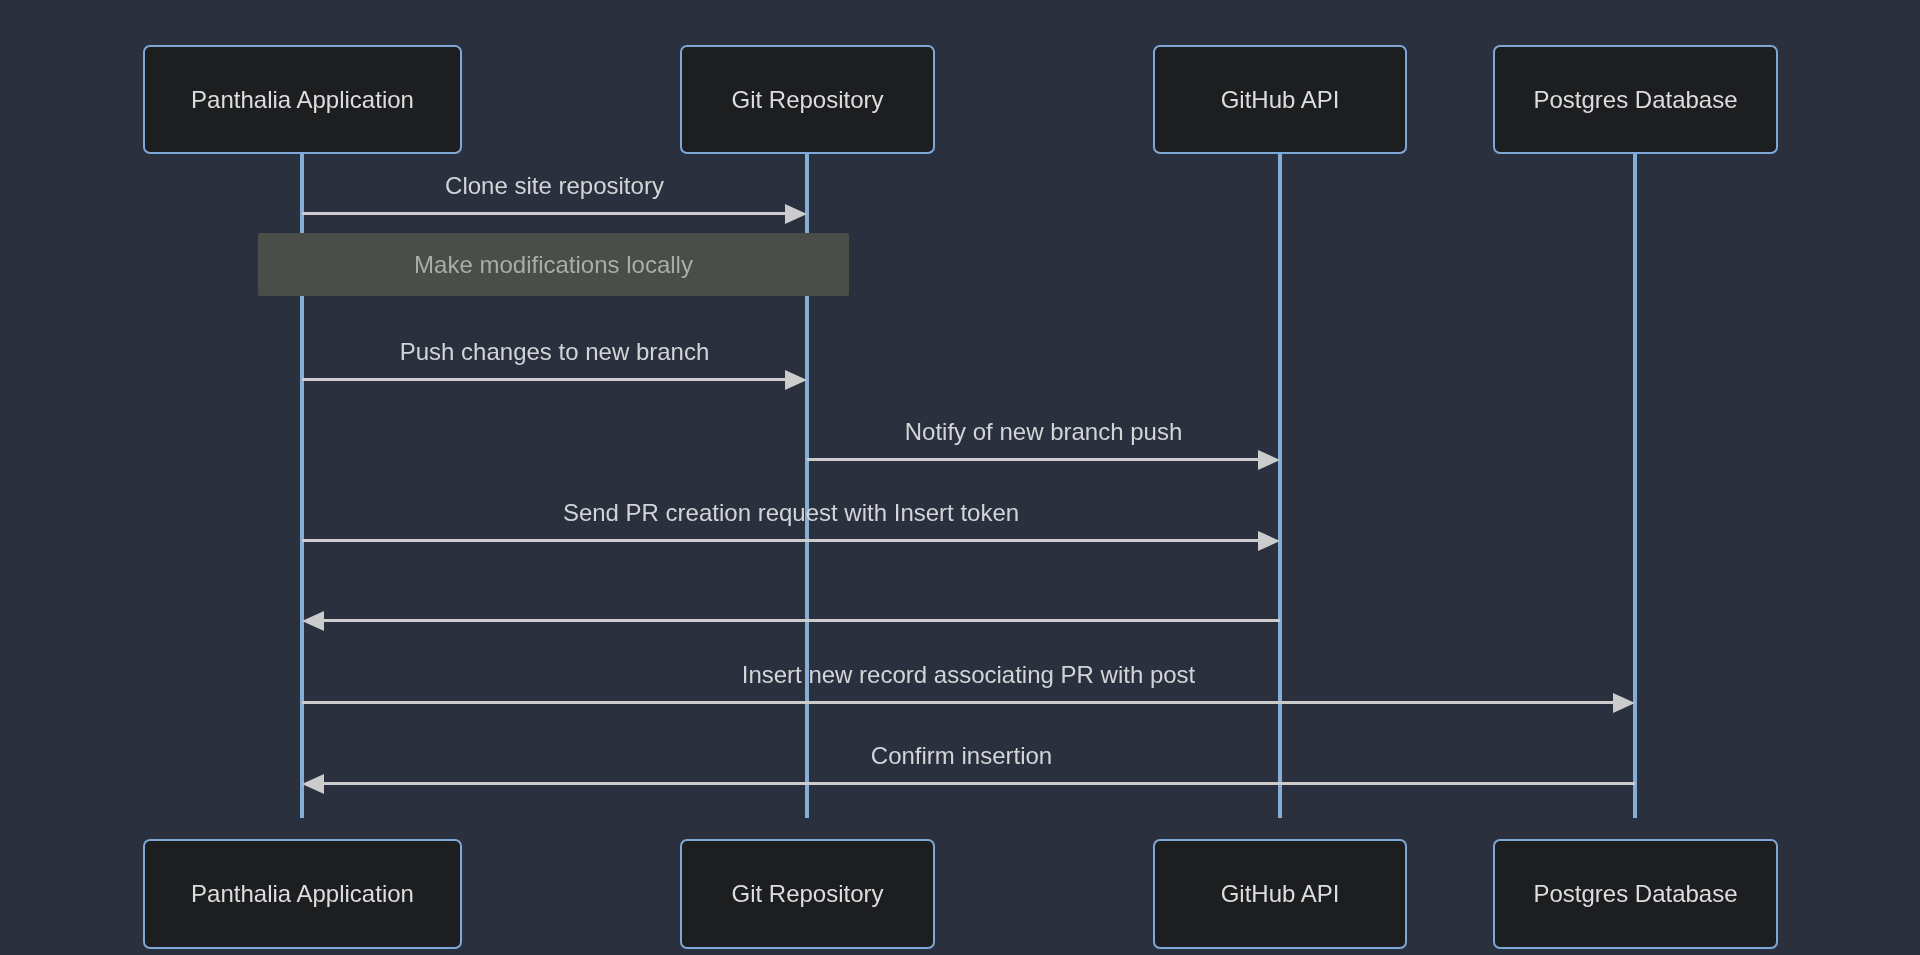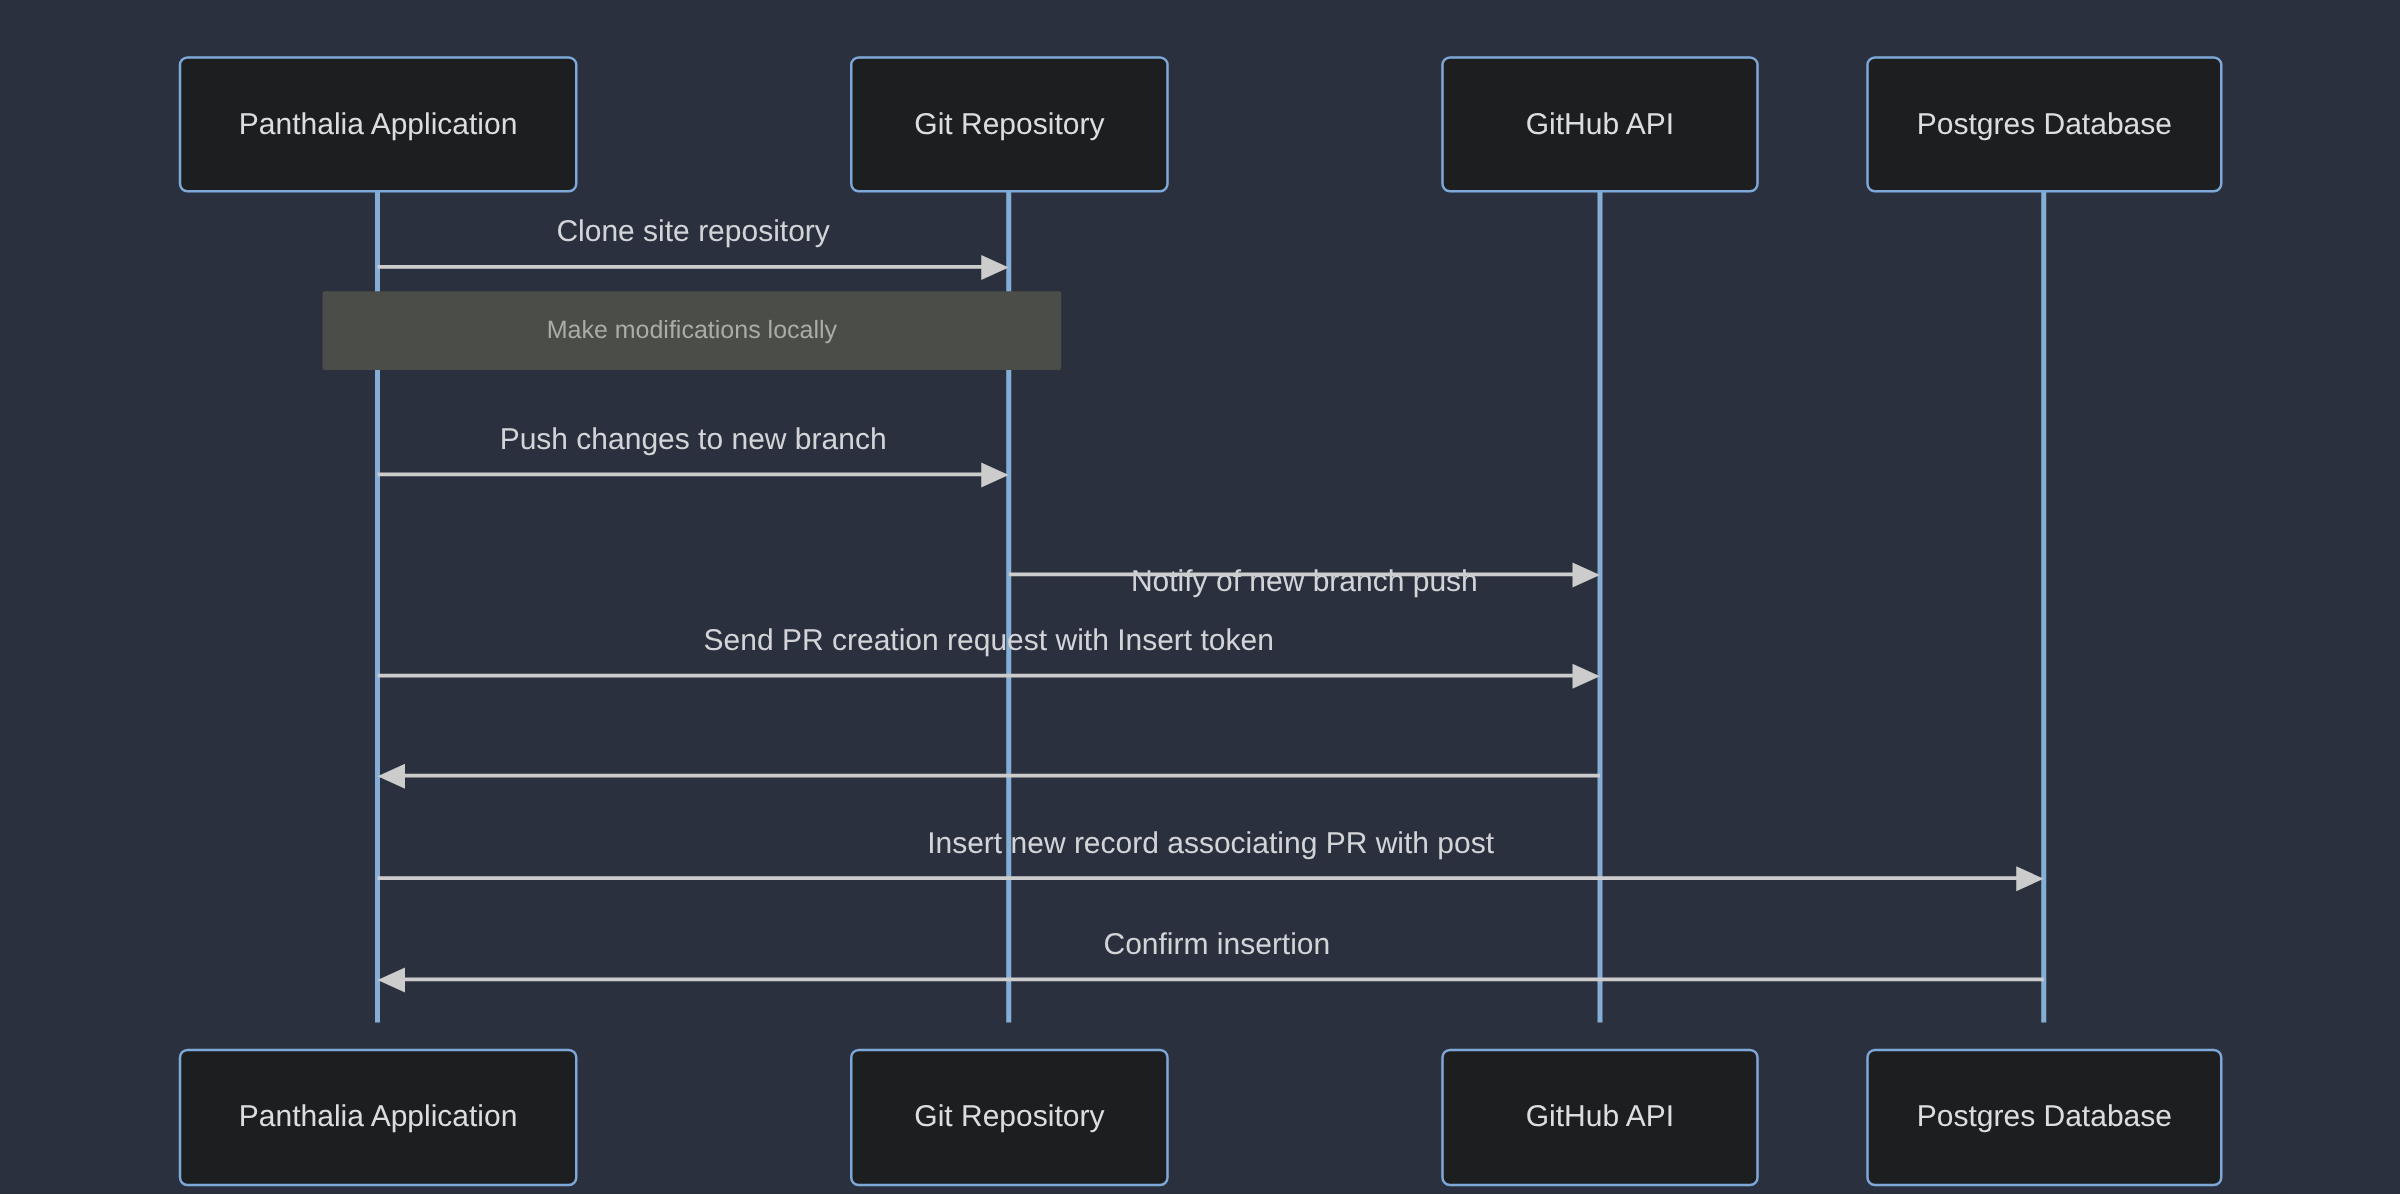--- a/index.html
+++ b/index.html
@@ -78,21 +78,21 @@
   .note-box {
     position: absolute;
     background: var(--note-fill);
     border-radius: 2px;
     display: flex;
     align-items: center;
     justify-content: center;
   }
   .note-box span {
     color: var(--note-text);
-    font-size: 20px;
+    font-size: 24px;
     white-space: nowrap;
   }
 </style>
 </head>
 <body>
 
 <div class="stage">
 
   <div class="lifeline" style="left:300px;"></div>
   <div class="lifeline" style="left:805px;"></div>
@@ -117,36 +117,36 @@
   <div class="arrow-right" style="left:785px; top:204px;"></div>
 
   <div class="note-box" style="left:258px; top:233px; width:591px; height:63px;">
     <span>Make modifications locally</span>
   </div>
 
   <div class="msg-label" style="left:302px; top:338px; width:505px;">Push changes to new branch</div>
   <div class="msg-line" style="left:302px; top:378px; width:485px;"></div>
   <div class="arrow-right" style="left:785px; top:370px;"></div>
 
-  <div class="msg-label" style="left:807px; top:418px; width:473px;margin-top:34px;">Notify of new branch push</div>
+  <div class="msg-label" style="left:807px; top:418px; width:473px;">Notify of new branch push</div>
   <div class="msg-line" style="left:807px; top:458px; width:453px;"></div>
   <div class="arrow-right" style="left:1258px; top:450px;"></div>
 
   <div class="msg-label" style="left:302px; top:499px; width:978px;">Send PR creation request with Insert token</div>
   <div class="msg-line" style="left:302px; top:539px; width:958px;"></div>
   <div class="arrow-right" style="left:1258px; top:531px;"></div>
 
   <div class="msg-line" style="left:322px; top:619px; width:958px;"></div>
   <div class="arrow-left" style="left:302px; top:611px;"></div>
 
   <div class="msg-label" style="left:302px; top:661px; width:1333px;">Insert new record associating PR with post</div>
   <div class="msg-line" style="left:302px; top:701px; width:1313px;"></div>
   <div class="arrow-right" style="left:1613px; top:693px;"></div>
 
-  <div class="msg-label" style="left:307px; top:742px; width:1333px;">Confirm insertion</div>
+  <div class="msg-label" style="left:295px; top:742px; width:1333px;">Confirm insertion</div>
   <div class="msg-line" style="left:322px; top:782px; width:1313px;"></div>
   <div class="arrow-left" style="left:302px; top:774px;"></div>
 
   <div class="actor-box" style="left:143px; top:818px; width:319px; height:110px;">
     <span>Panthalia Application</span>
   </div>
   <div class="actor-box" style="left:680px; top:818px; width:255px; height:110px;">
     <span>Git Repository</span>
   </div>
   <div class="actor-box" style="left:1153px; top:818px; width:254px; height:110px;">

